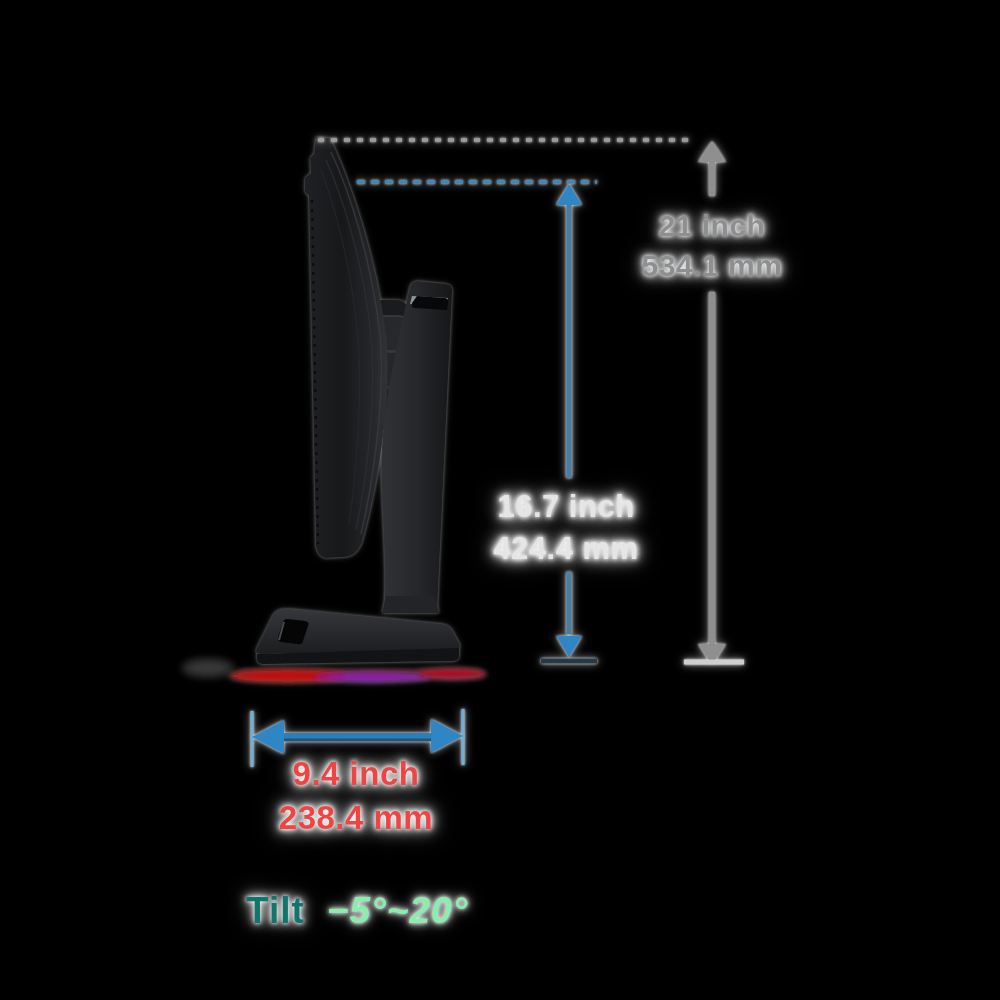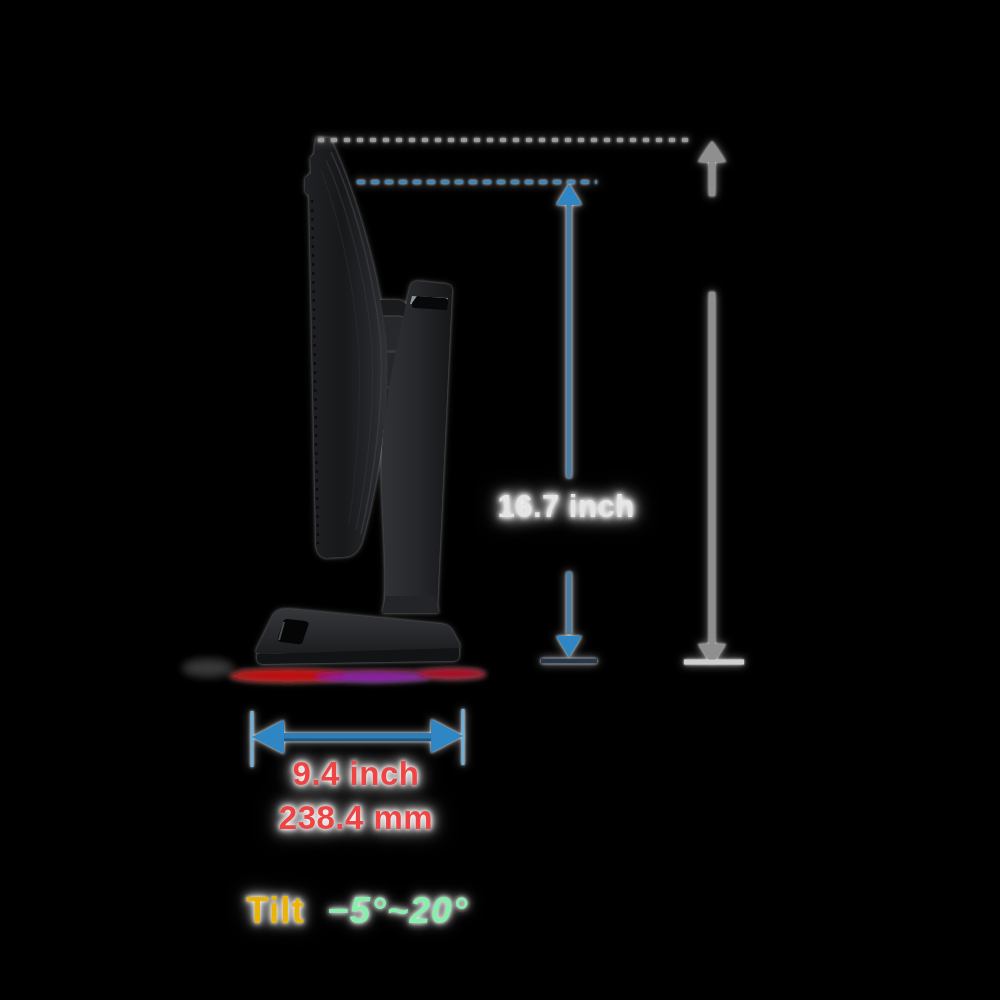--- a/index.html
+++ b/index.html
@@ -18,21 +18,21 @@
 
   .label-total{left:608px;top:206px;width:208px;font-size:30px;line-height:40px;color:#8d8f91;
     text-shadow:0 0 4px #fff,0 0 8px #fff,0 0 14px rgba(255,255,255,.85),0 0 22px rgba(255,255,255,.5);}
   .label-adjust{left:462px;top:486px;width:208px;font-size:31px;line-height:42px;color:#e5e5e5;
     text-shadow:0 0 4px #fff,0 0 7px #fff,0 0 12px #fff,0 0 18px rgba(255,255,255,.9),0 0 26px rgba(255,255,255,.55);}
   .label-depth{left:252px;top:752px;width:208px;font-size:33px;line-height:44px;color:#ef4444;
     text-shadow:0 0 4px #fff,0 0 7px #fff,0 0 12px #fff,0 0 18px rgba(255,255,255,.9),0 0 26px rgba(255,255,255,.55);}
 
   .ergo-row{position:absolute;top:890px;display:flex;align-items:baseline;gap:22px;
     font-size:37px;font-weight:700;letter-spacing:1px;}
-  .ergo-row .ergo-label{color:#eab308;
+  .ergo-row .ergo-label{color:#0f766e;
     text-shadow:0 0 4px #fff,0 0 8px #fff,0 0 14px rgba(255,255,255,.9),0 0 22px rgba(255,255,255,.5);}
   .ergo-row .ergo-value{color:#86efac;
     text-shadow:0 0 4px #fff,0 0 8px rgba(255,255,255,.95),0 0 16px rgba(255,255,255,.6);font-style:italic;}
   .tilt-row{left:246px;}
   .swivel-row{left:535px;}
 </style>
 </head>
 <body>
 
 <div class="stage">
@@ -141,23 +141,28 @@
     <g class="glow-strong">
       <path d="M 252 711 V 767" stroke="#6fb0d8" stroke-width="3" fill="none"></path>
       <path d="M 463 709 V 765" stroke="#6fb0d8" stroke-width="3" fill="none"></path>
       <path d="M 276 737 H 440" stroke="#2e7fb8" stroke-width="8" fill="none"></path>
       <path d="M 280 740 H 436" stroke="#1c4f75" stroke-width="3" fill="none" opacity=".85"></path>
       <polygon points="252,737 284,720 284,754" fill="#2e86c4"></polygon>
       <polygon points="463,736 431,719 431,753" fill="#2e86c4"></polygon>
     </g>
   </svg>
 
+  <div class="dim-label label-total">
+    <div>21 inch</div>
+    <div>534.1 mm</div>
+  </div>
 
   <div class="dim-label label-adjust">
     <div>16.7 inch</div>
+    <div>424.4 mm</div>
   </div>
 
   <div class="dim-label label-depth">
     <div>9.4 inch</div>
     <div>238.4 mm</div>
   </div>
 
   <div class="ergo-row tilt-row">
     <span class="ergo-label">Tilt</span>
     <span class="ergo-value">−5°~20°</span>

